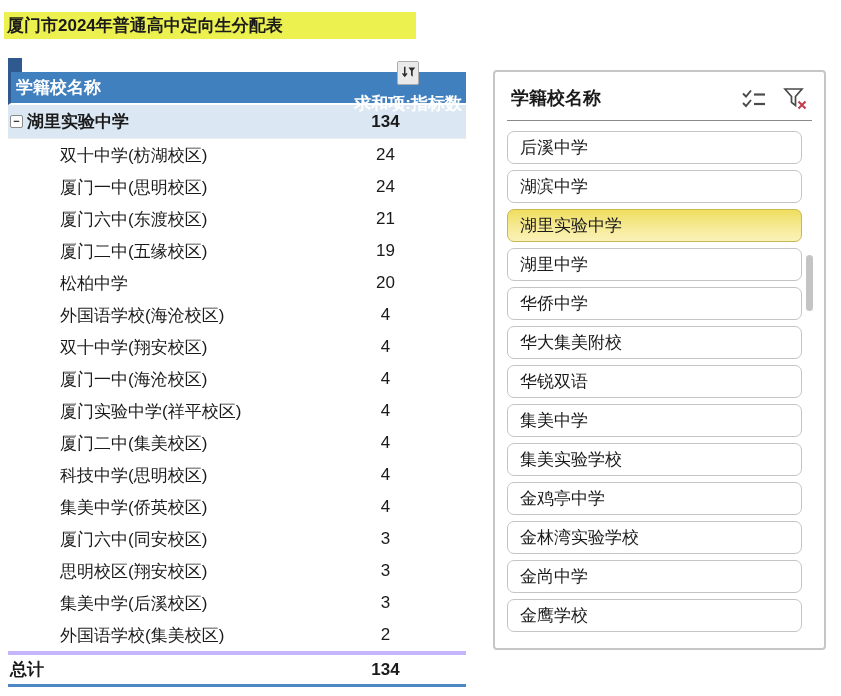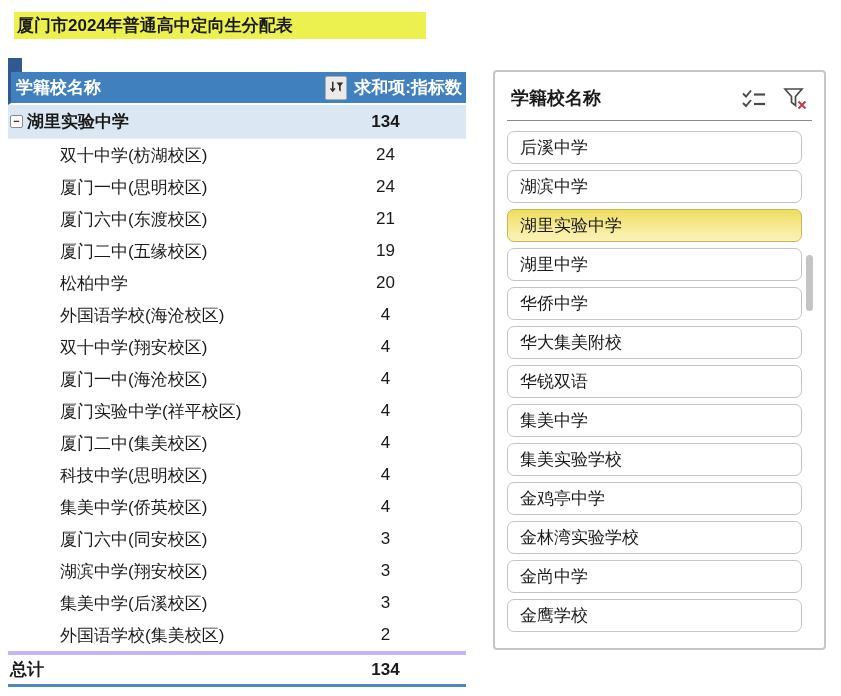--- a/index.html
+++ b/index.html
@@ -3,35 +3,35 @@
 <meta charset="utf-8">
 <style>
   html,body{margin:0;padding:0;}
   body{
     width:841px;height:696px;position:relative;background:#ffffff;
     font-family:"Liberation Sans","DejaVu Sans",sans-serif;
     color:#1a1a1a;overflow:hidden;
   }
   
   .title-bar{
-    position:absolute;left:14px;top:12px;width:412px;height:27px;
+    position:absolute;left:4px;top:12px;width:412px;height:27px;
     background:#ECF150;display:flex;align-items:center;
     font-size:17px;font-weight:bold;padding-left:3px;box-sizing:border-box;
   }
   
   .cell-fragment{position:absolute;left:8px;top:58px;width:14px;height:15px;background:#30598F;}
   
   .pivot{position:absolute;left:8px;top:72px;width:458px;}
   .pivot-header{
     height:33px;background:#4180BF;display:flex;align-items:center;
     justify-content:space-between;border-bottom:2px solid #ffffff;
     border-left:3px solid #30598F;box-sizing:border-box;
   }
   .pivot-header .hl{color:#fff;font-size:17px;font-weight:bold;padding-left:5px;}
-  .hdr-right{display:flex;align-items:center;gap:7px;padding-right:4px;}
+  .hdr-right{display:flex;align-items:center;gap:7px;padding-right:4px;flex-direction:column;}
   .filter-btn{
     width:22px;height:24px;background:#EAEAEA;border:1px solid #ADADAD;border-radius:2px;
     display:flex;align-items:center;justify-content:center;box-sizing:border-box;cursor:pointer;
   }
   .hdr-right .vl{color:#fff;font-size:17px;font-weight:bold;}
   .prow{display:flex;align-items:center;}
   .prow .lbl{flex:1;font-size:17px;white-space:nowrap;overflow:hidden;}
   .prow .val{width:161px;text-align:center;font-size:17px;}
   .group-row{height:33px;background:#DBE8F4;border-bottom:1px solid #EDEDED;}
   .group-row .lbl{font-weight:bold;display:flex;align-items:center;padding-left:2px;}
@@ -170,21 +170,21 @@
     <span class="lbl">集美中学(侨英校区)</span>
     <span class="val">4</span>
   </div>
 
   <div class="prow data-row">
     <span class="lbl">厦门六中(同安校区)</span>
     <span class="val">3</span>
   </div>
 
   <div class="prow data-row">
-    <span class="lbl">湖滨中学(翔安校区)</span>
+    <span class="lbl">思明校区(翔安校区)</span>
     <span class="val">3</span>
   </div>
 
   <div class="prow data-row">
     <span class="lbl">集美中学(后溪校区)</span>
     <span class="val">3</span>
   </div>
 
   <div class="prow data-row">
     <span class="lbl">外国语学校(集美校区)</span>

